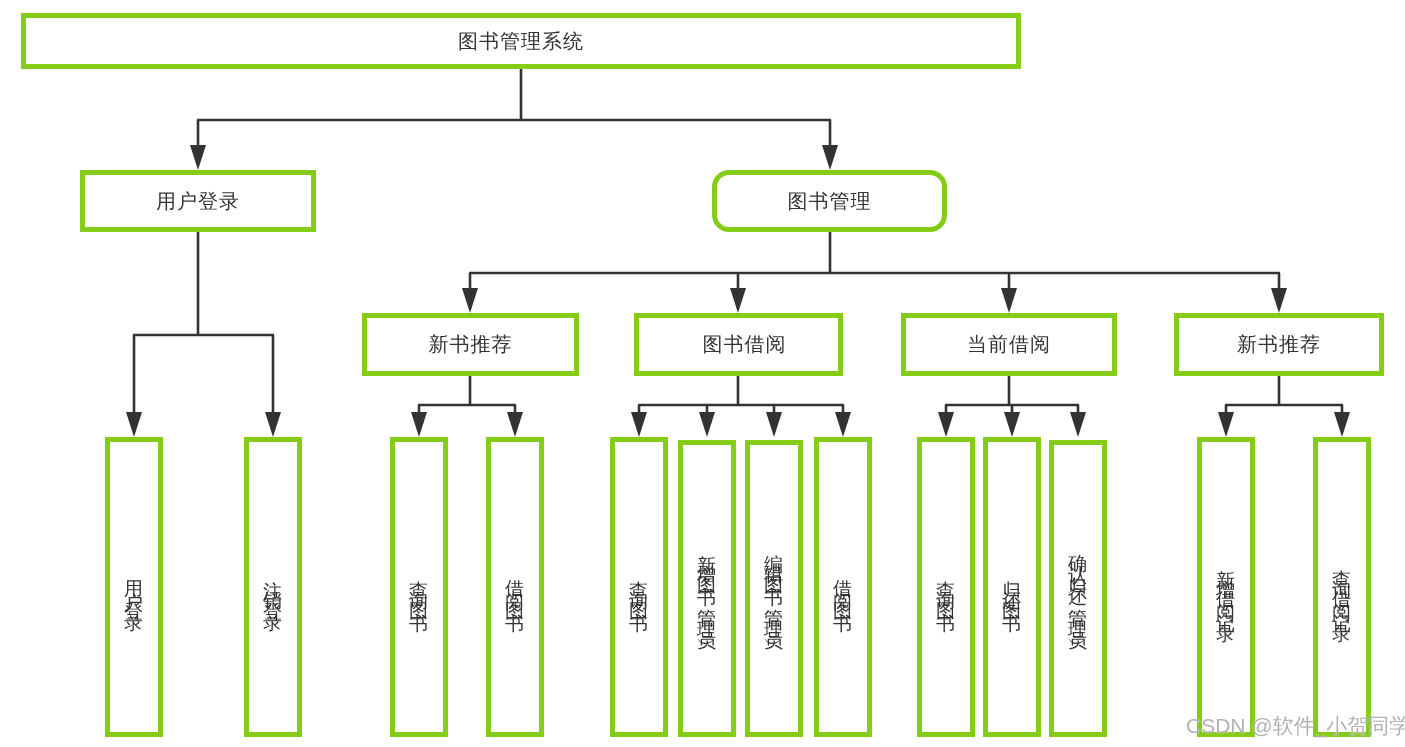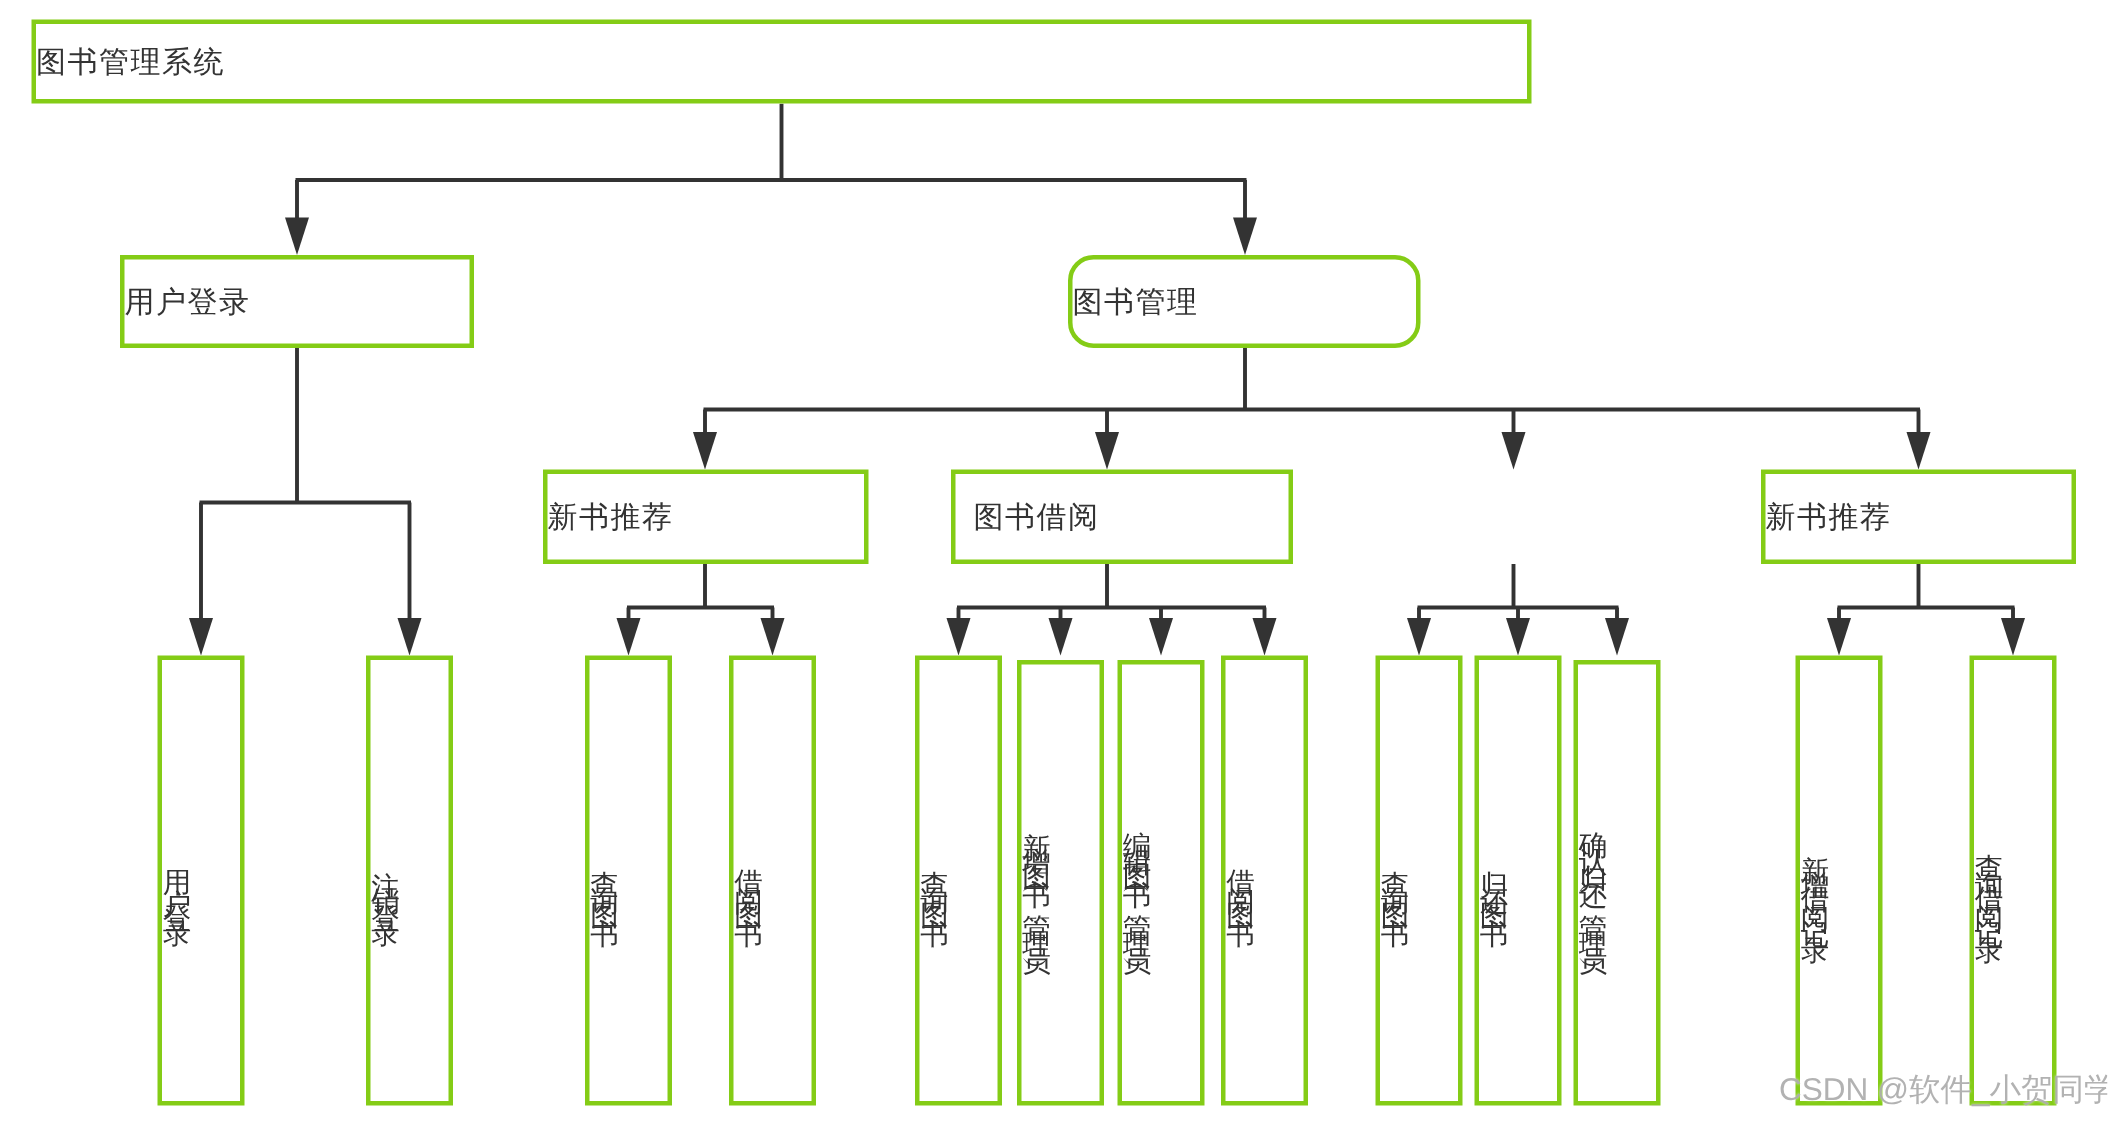--- a/index.html
+++ b/index.html
@@ -18,24 +18,25 @@
   svg.wires {
     position: absolute;
     left: 0; top: 0;
     width: 1405px;
     height: 747px;
     z-index: 1;
   }
   .node {
     position: absolute;
     box-sizing: border-box;
-    border: 3px solid #84cc16;
+    border: 5px solid #84cc16;
     background: #ffffff;
     display: flex;
     align-items: center;
+    justify-content: center;
     z-index: 2;
     color: #333333;
   }
   .node.h span {
     font-size: 20px;
     letter-spacing: 1px;
     white-space: nowrap;
   }
   .node.v span {
     writing-mode: vertical-rl;
@@ -136,22 +137,25 @@
   <div class="node h" style="left:80px; top:170px; width:236px; height:62px;">
     <span>用户登录</span>
   </div>
   <div class="node h" style="left:712px; top:170px; width:235px; height:62px;border-radius:17px;">
     <span>图书管理</span>
   </div>
 
   <div class="node h" style="left:362px; top:313px; width:217px; height:63px;">
     <span>新书推荐</span>
   </div>
-  <div class="node h" style="left:634px; top:313px; width:228px; height:63px;padding-left:12px;">
+  <div class="node h" style="left:634px; top:313px; width:209px; height:63px;padding-left:12px;">
     <span>图书借阅</span>
+  </div>
+  <div class="node h" style="left:901px; top:313px; width:216px; height:63px;">
+    <span>当前借阅</span>
   </div>
   <div class="node h" style="left:1174px; top:313px; width:210px; height:63px;">
     <span>新书推荐</span>
   </div>
 
   <div class="node v" style="left:105px; top:437px; width:58px; height:300px;">
     <span>用户登录</span>
   </div>
   <div class="node v" style="left:244px; top:437px; width:58px; height:300px;">
     <span>注销登录</span>

